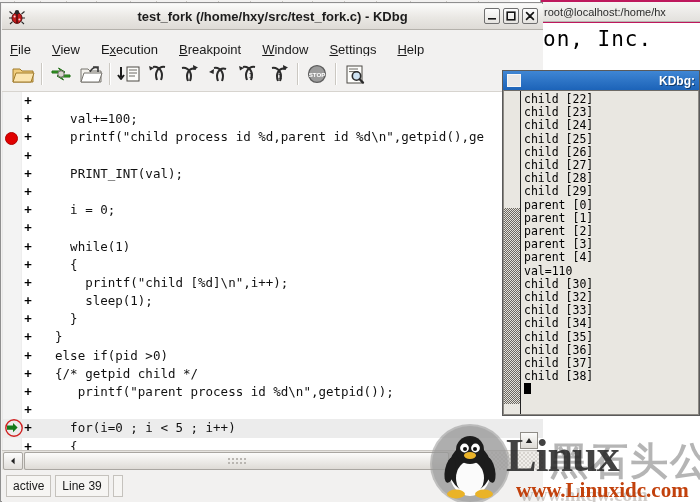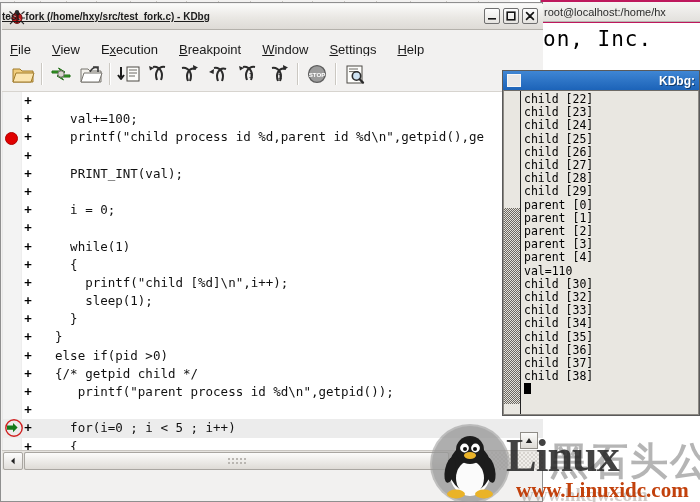--- a/index.html
+++ b/index.html
@@ -63,23 +63,23 @@
     position:absolute;left:1px;top:1px;width:541px;height:26px;
     background:linear-gradient(#fbfbfa,#e9e7e3 55%,#dedbd6);
     border-bottom:1px solid #b4b1ab;
     box-sizing:border-box;
   }
   #win-icon{
     position:absolute;left:6px;top:4px;width:18px;height:18px;
   }
   #main-title{
     position:absolute;left:0;top:0;width:541px;height:26px;
-    line-height:26px;text-align:left;
-    font-size:10px;font-weight:bold;color:#1c1c1c;
-    white-space:nowrap;overflow:hidden;text-decoration:underline;
+    line-height:26px;text-align:center;
+    font-size:13px;font-weight:bold;color:#1c1c1c;
+    white-space:nowrap;overflow:hidden;
   }
   .title-btns{position:absolute;right:5px;top:4px;display:flex;gap:3px;}
   .tbtn{
     width:16px;height:16px;box-sizing:border-box;
     background:linear-gradient(#fdfdfd,#e6e4e0);
     border:1px solid #6f6f6f;border-radius:2px;
     display:flex;align-items:center;justify-content:center;
     font-size:10px;color:#151515;font-weight:bold;line-height:1;
   }
   .tbtn svg{display:block;}
@@ -498,20 +498,25 @@
           </svg>
       </div>
       <div id="hs-track">
         <div id="hs-thumb">
           <div id="hs-grip"></div>
         </div>
       </div>
       <div id="hs-tail"></div>
     </div>
 
+    <div id="statusbar">
+      <div class="status-cell">active</div>
+      <div class="status-cell">Line 39</div>
+      <div class="status-cell thin"></div>
+    </div>
   </div>
 
   <div id="desk-uparrow">
     <svg width="8" height="8" viewBox="0 0 8 8">
         <path d="M4 1 L7.2 6 L0.8 6 Z" fill="#232323"></path>
       </svg>
   </div>
 
   <div id="kdbg-window">
     <div id="kdbg-titlebar">

